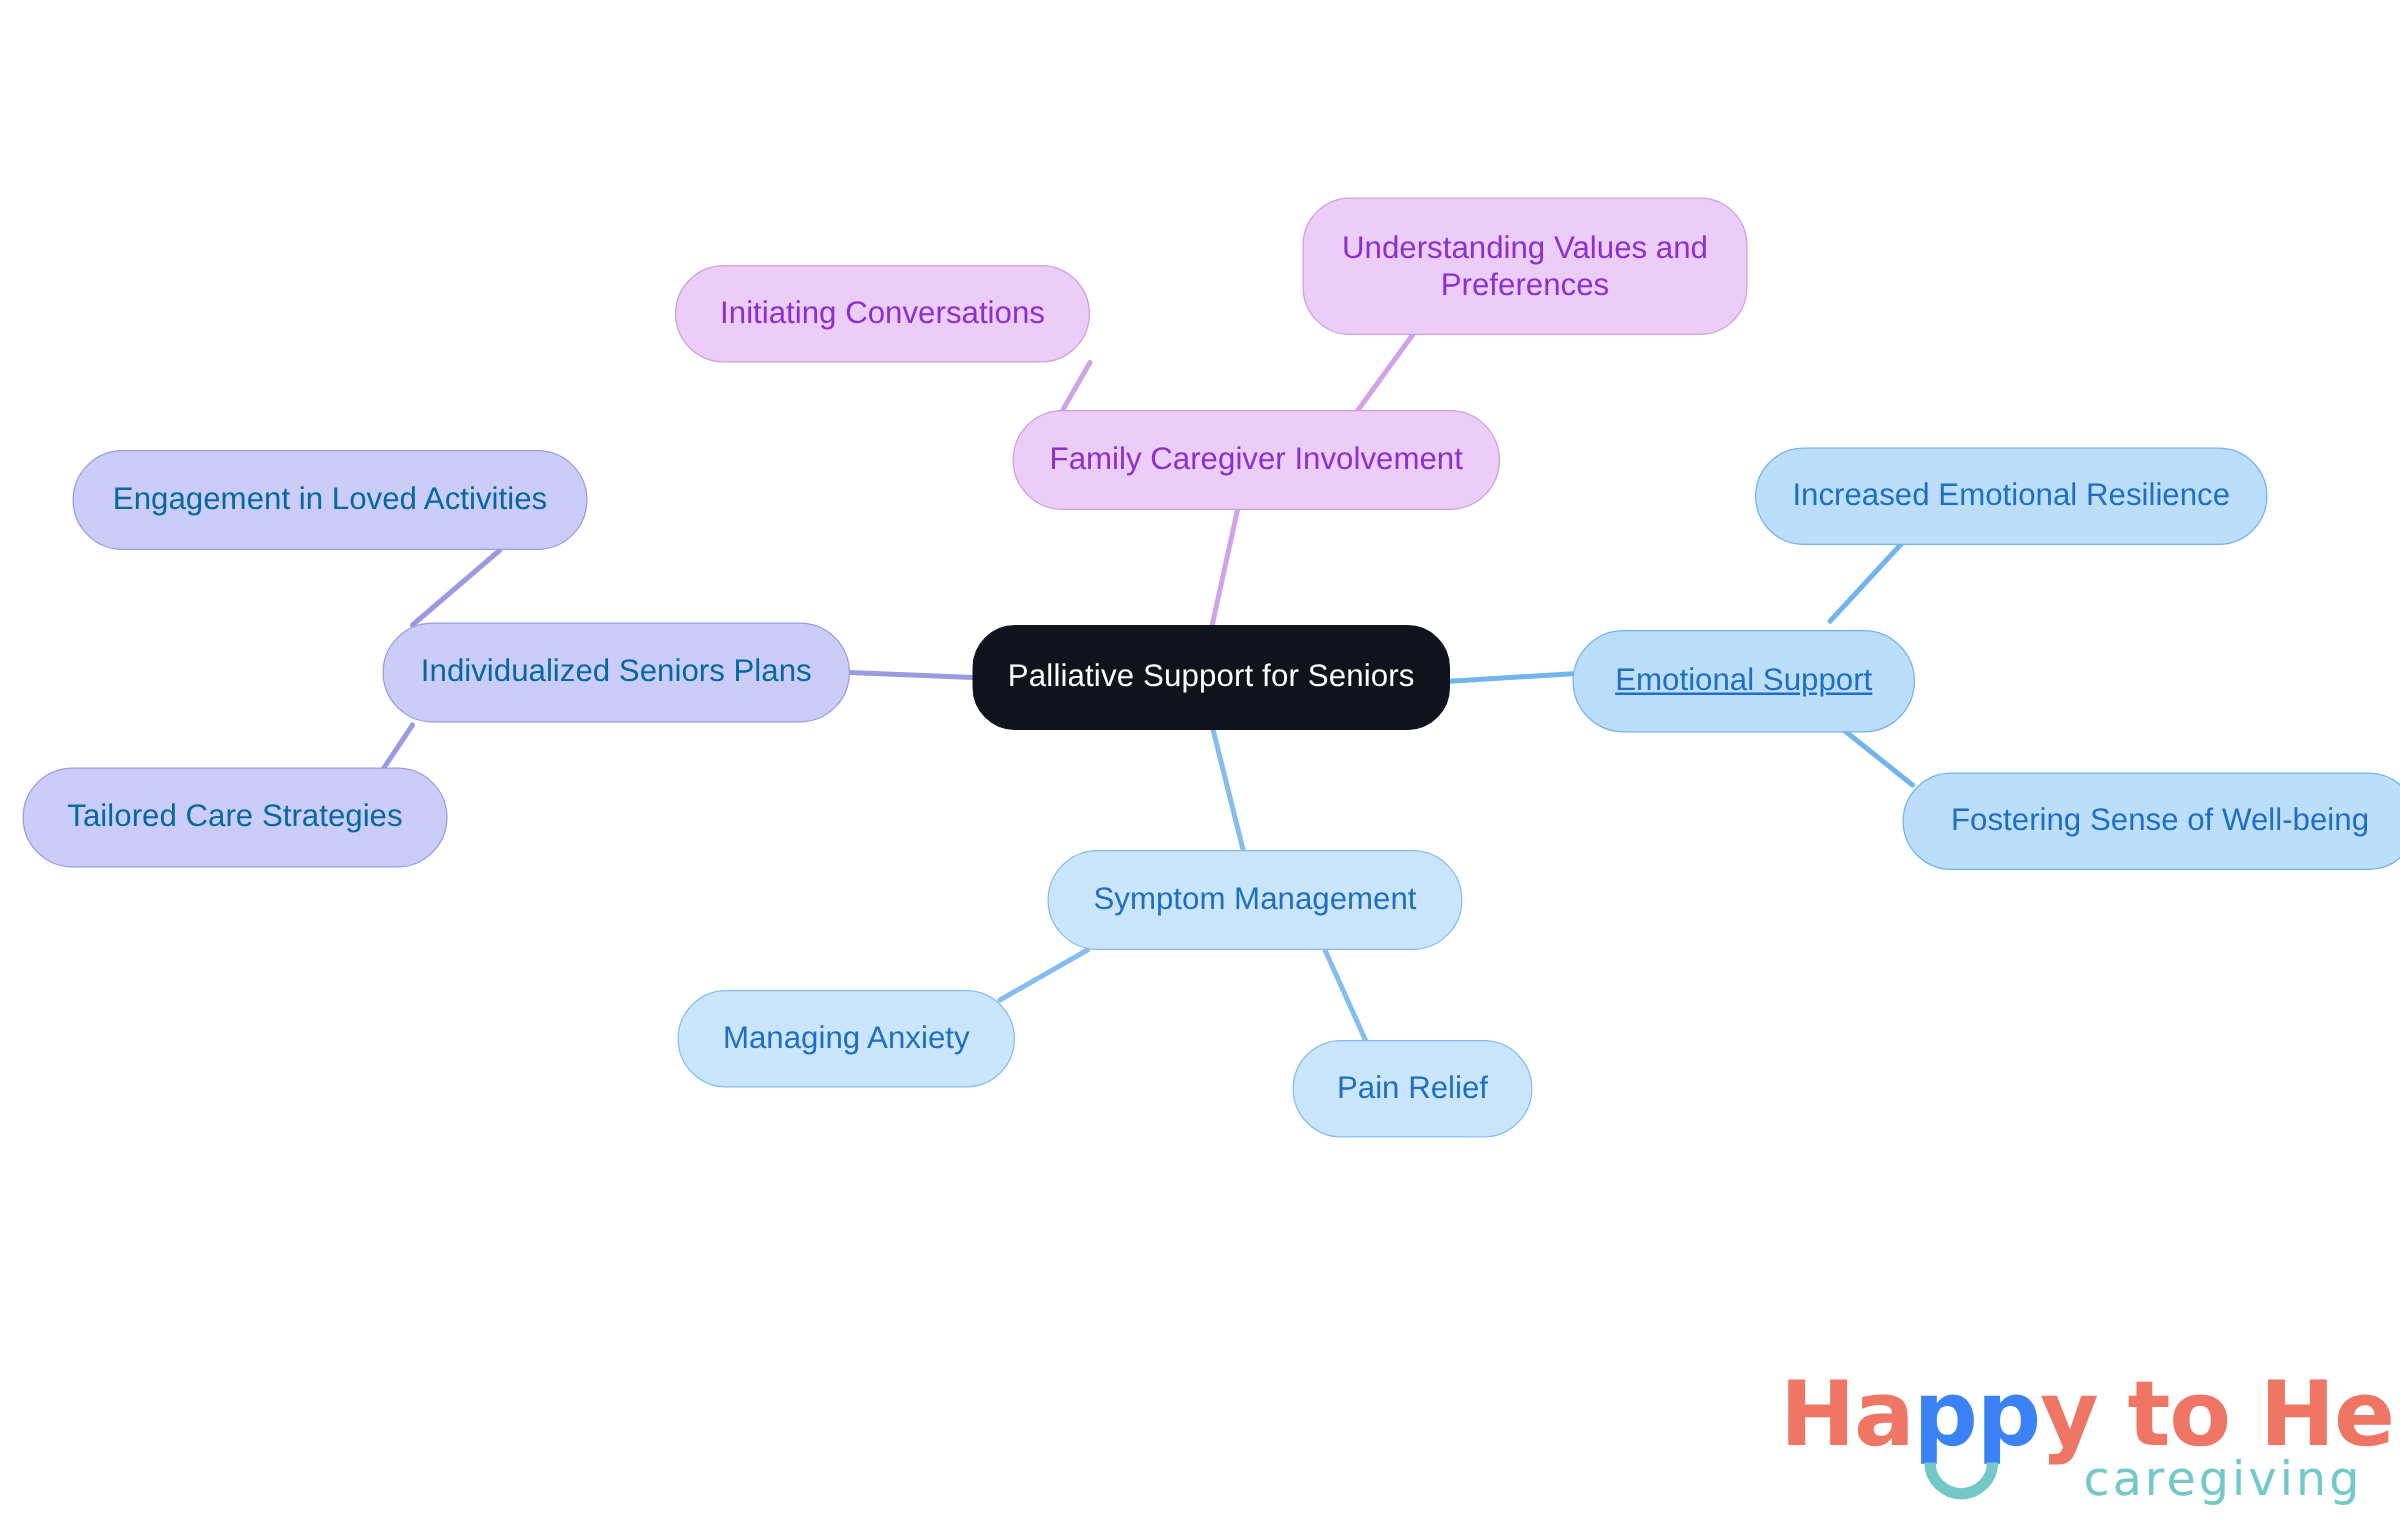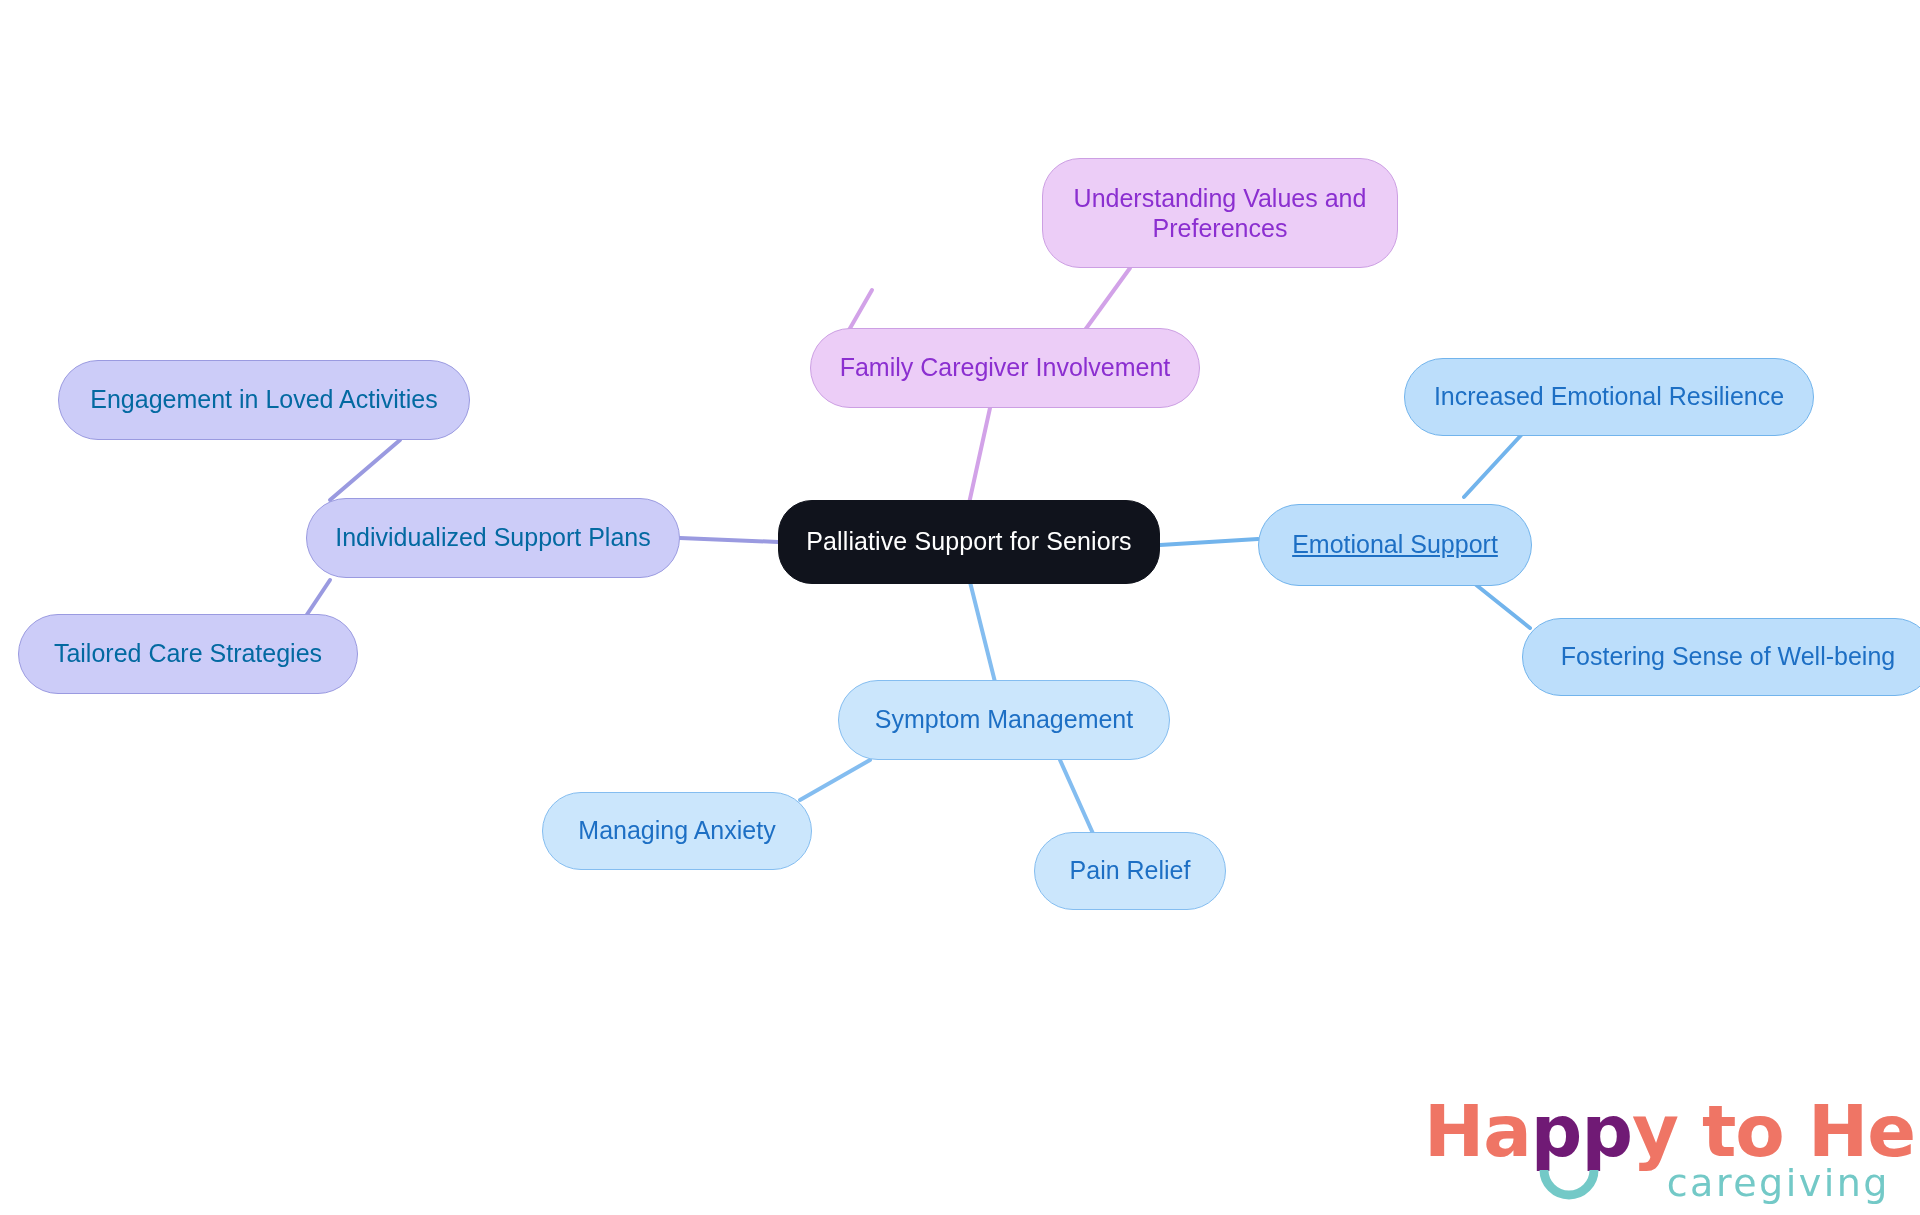--- a/index.html
+++ b/index.html
@@ -88,21 +88,21 @@
     left: 0;
     top: 0;
     font-size: 72px;
     font-weight: bold;
     letter-spacing: -1px;
     color: #ef7565;
     white-space: nowrap;
     font-family: "DejaVu Sans", sans-serif;
   }
   #logo .wordmark .teal {
-    color: #701a75;
+    color: #3b82f6;
   }
   #logo .sub {
     position: absolute;
     right: 4px;
     bottom: 2px;
     font-size: 38px;
     letter-spacing: 2.5px;
     color: #73c9c7;
     font-family: "DejaVu Sans", sans-serif;
   }
@@ -136,37 +136,38 @@
 
     <path d="M 870 760 L 800 800" stroke="#84bdf0" stroke-width="4" fill="none" stroke-linecap="round"></path>
 
     <path d="M 1060 760 L 1095 838" stroke="#84bdf0" stroke-width="4" fill="none" stroke-linecap="round"></path>
   </svg>
 
   <div class="node root" style="left:778px; top:500px; width:382px; height:84px;">Palliative Support for Seniors</div>
 
   <div class="node purple" style="left:810px; top:328px; width:390px; height:80px;">Family Caregiver Involvement</div>
 
+  <div class="node purple" style="left:540px; top:212px; width:332px; height:78px;">Initiating Conversations</div>
 
   <div class="node purple two-line" style="left:1042px; top:158px; width:356px; height:110px; border-radius:38px;">Understanding Values and
 Preferences</div>
 
   <div class="node blue" style="left:1258px; top:504px; width:274px; height:82px;text-decoration:underline;">Emotional Support</div>
 
   <div class="node blue" style="left:1404px; top:358px; width:410px; height:78px;">Increased Emotional Resilience</div>
 
   <div class="node blue" style="left:1522px; top:618px; width:412px; height:78px;">Fostering Sense of Well-being</div>
 
   <div class="node blue-light" style="left:838px; top:680px; width:332px; height:80px;">Symptom Management</div>
 
   <div class="node blue-light" style="left:542px; top:792px; width:270px; height:78px;">Managing Anxiety</div>
 
   <div class="node blue-light" style="left:1034px; top:832px; width:192px; height:78px;text-align:center;">Pain Relief</div>
 
-  <div class="node periwinkle" style="left:306px; top:498px; width:374px; height:80px;">Individualized Support Plans</div>
+  <div class="node periwinkle" style="left:306px; top:498px; width:374px; height:80px;">Individualized Seniors Plans</div>
 
   <div class="node periwinkle" style="left:58px; top:360px; width:412px; height:80px;">Engagement in Loved Activities</div>
 
   <div class="node periwinkle" style="left:18px; top:614px; width:340px; height:80px;">Tailored Care Strategies</div>
 
   <div id="logo">
     <div class="wordmark"><span>Ha</span><span class="teal">pp</span><span>y</span><span> to Help</span></div>
     <svg style="position:absolute; left:115px; top:78px;" width="60" height="38" viewBox="0 0 60 38">
       <path d="M 5 3 A 25 25 0 0 0 55 3" stroke="#73c9c7" stroke-width="9" fill="none" stroke-linecap="butt"></path>
     </svg>

